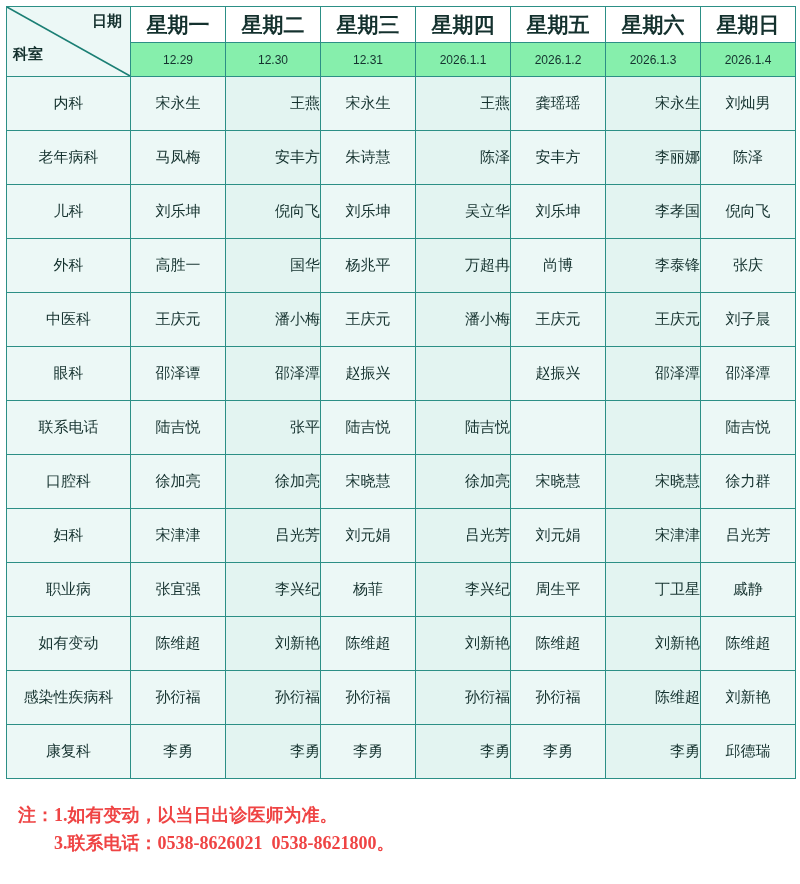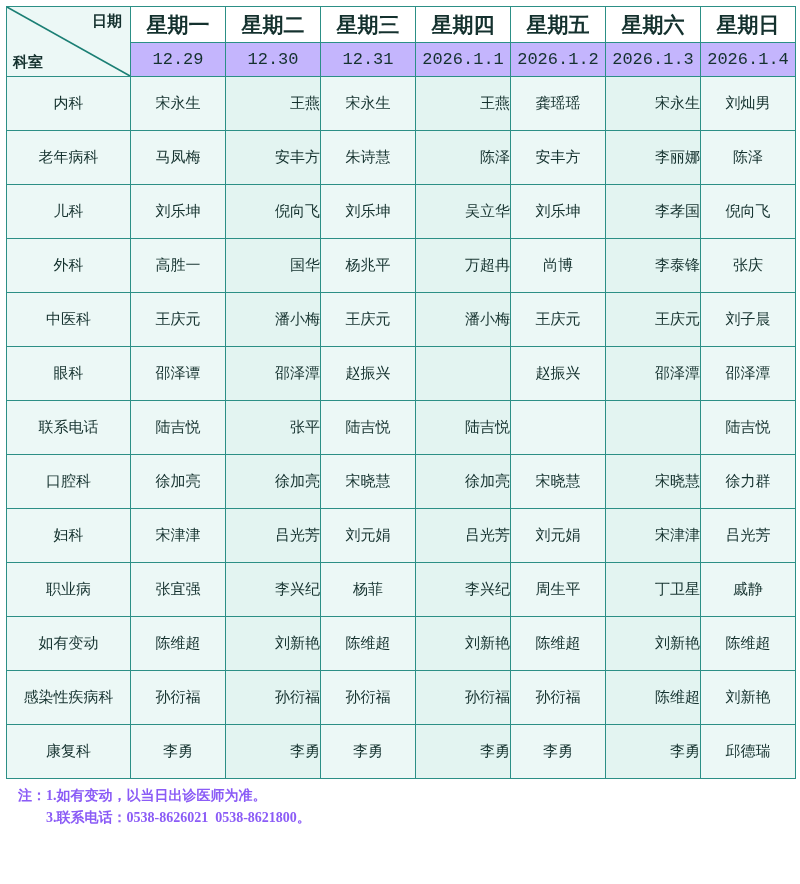--- a/index.html
+++ b/index.html
@@ -48,56 +48,55 @@
   }
   td.corner .lbl-date {
     position: absolute;
     right: 8px; top: 5px;
     font-weight: bold;
     font-size: 15px;
     color: #14312e;
   }
   td.corner .lbl-dept {
     position: absolute;
-    left: 6px; bottom: 4px;
+    left: 6px; bottom: 12px;
     font-weight: bold;
     font-size: 15px;
     color: #14312e;
   }
   tr.head-week td.week {
     background: #ffffff;
     font-weight: bold;
     height: 36px;
     font-size: 21px;
   }
   tr.head-date td.date {
-    background: #c4b5fd;
+    background: #86efac;
     height: 34px;
-    font-size: 17px;
-    font-family: Liberation Mono, monospace;
+    font-size: 12px;
   }
   td.dept {
     background: #d8f0ec;
     height: 54px;
     font-size: 15px;
   }
   td.cell {
     height: 54px;
     background: #ecf8f6;
   }
   td.cell.alt {
     background: #e3f4f1;
     text-align: right;
   }
   .notes {
-    margin-top: 6px;
+    margin-top: 23px;
     padding-left: 12px;
-    font-size: 14px;
-    font-weight: bold;
-    color: #8b5cf6;
+    font-size: 18px;
+    font-weight: bold;
+    color: #ef4444;
     line-height: 1.55;
     font-family: "Liberation Serif", "DejaVu Serif", serif;
   }
   .notes div { white-space: pre; }
 </style>
 </head>
 <body>
 
 <div id="sheet">
   <table class="schedule">

